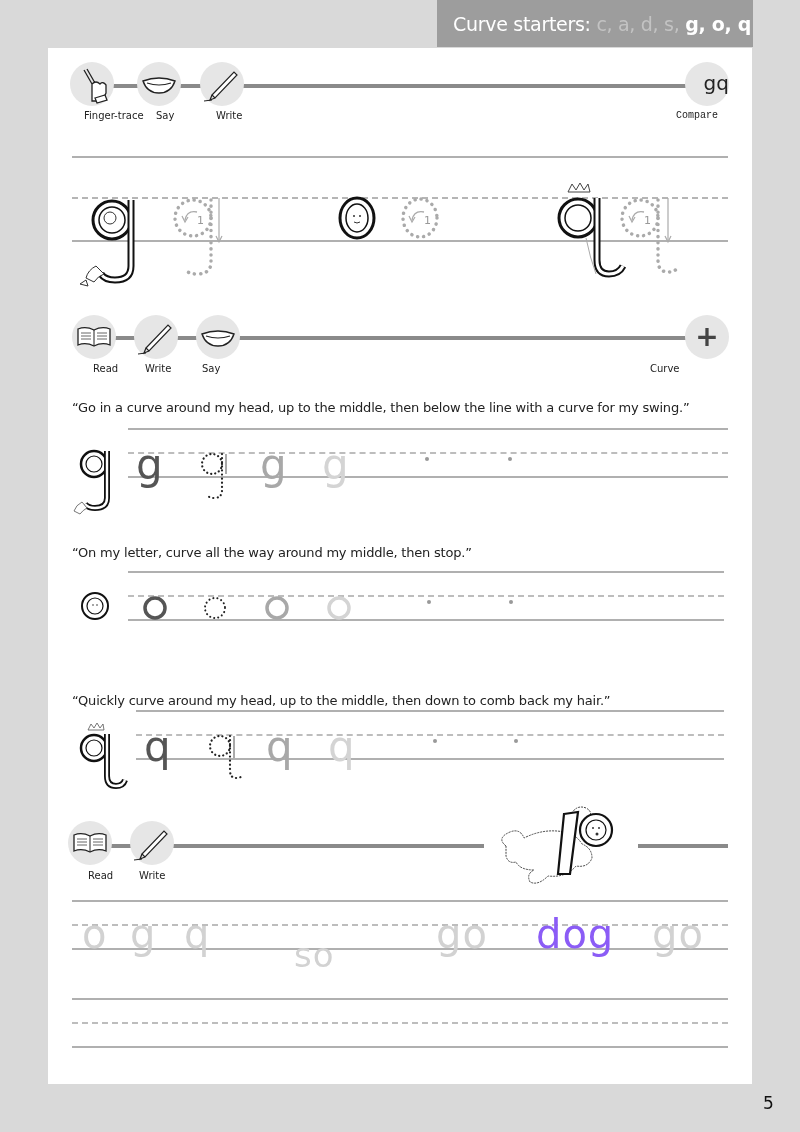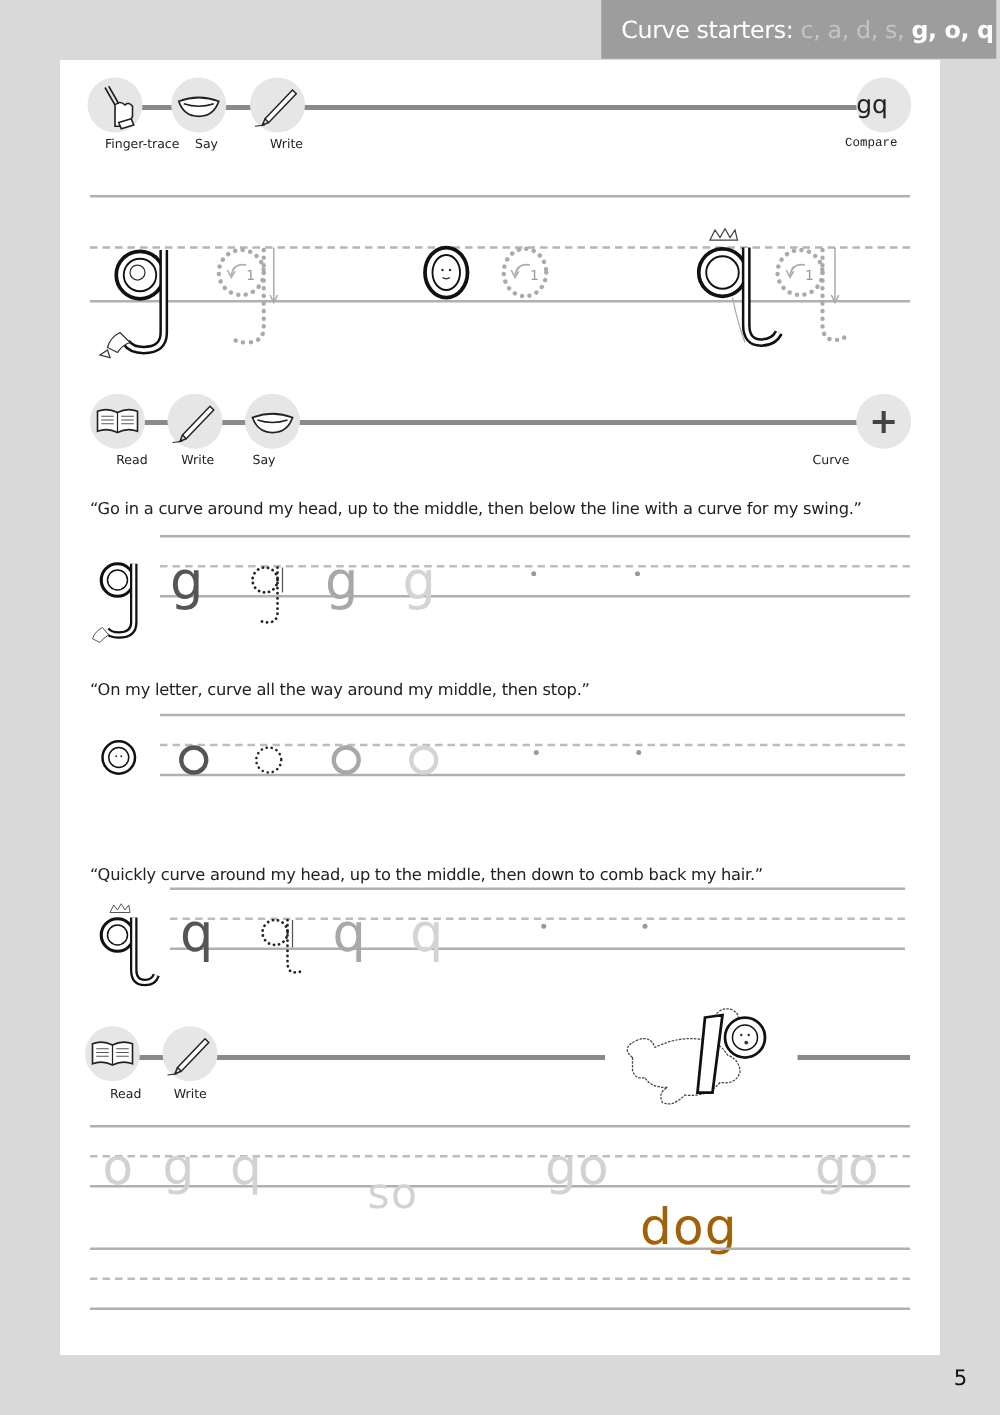--- a/index.html
+++ b/index.html
@@ -1,32 +1,32 @@
 <!DOCTYPE html>
 <html><head>
 <meta charset="utf-8">
 <style>
   html,body{margin:0;padding:0;}
   body{width:800px;height:1132px;background:#d9d9d9;position:relative;overflow:hidden;font-family:"DejaVu Sans",sans-serif;color:#222;}
-  .header-tab{position:absolute;left:437px;top:0;width:316px;height:47px;background:#9d9d9d;color:#fff;font-size:19px;line-height:49px;padding-left:16px;box-sizing:border-box;white-space:nowrap;letter-spacing:-0.3px;margin-left:44px;}
+  .header-tab{position:absolute;left:437px;top:0;width:316px;height:47px;background:#9d9d9d;color:#fff;font-size:19px;line-height:49px;padding-left:16px;box-sizing:border-box;white-space:nowrap;letter-spacing:-0.3px;}
   .header-tab .dim{color:#c3c3c3;}
   .header-tab .bold{font-weight:bold;}
   .card{position:absolute;left:48px;top:48px;width:704px;height:1036px;background:#fff;}
   .page-num{position:absolute;left:763px;top:1093px;font-size:17px;color:#111;}
   .abs{position:absolute;}
   .circ{position:absolute;width:44px;height:44px;border-radius:50%;background:#e6e6e6;}
   .circ svg{position:absolute;left:0;top:0;}
   .bar{position:absolute;height:4px;background:#8a8a8a;}
   .lbl{position:absolute;font-size:10px;color:#222;white-space:nowrap;margin-left:12px;}
   .solid{position:absolute;height:0;border-top:2px solid #b0b0b0;}
   .dash{position:absolute;height:0;border-top:2px dashed #bdbdbd;}
   .quote{position:absolute;font-size:13px;color:#222;white-space:nowrap;letter-spacing:-0.2px;}
   .glyph{position:absolute;font-family:"DejaVu Sans",sans-serif;line-height:1;}
   .dot{position:absolute;width:4px;height:4px;border-radius:50%;background:#999;}
-  .compare-text{position:absolute;left:0;top:0;width:44px;height:44px;line-height:42px;text-align:left;font-size:20px;color:#222;}
+  .compare-text{position:absolute;left:0;top:0;width:44px;height:44px;line-height:42px;text-align:right;font-size:20px;color:#222;}
   .plus{position:absolute;left:0;top:0;width:44px;height:44px;line-height:44px;text-align:center;font-size:28px;font-weight:bold;color:#444;}
 </style>
 </head>
 <body>
 
 <div class="header-tab"><span>Curve starters: </span><span class="dim">c, a, d, s, </span><span class="bold">g, o, q</span></div>
 
 <div class="card">
 
   <div>
@@ -269,21 +269,21 @@
 
   <div>
     <div class="solid" style="left:24px;top:852px;width:656px;"></div>
     <div class="dash" style="left:24px;top:876px;width:656px;"></div>
     <div class="solid" style="left:24px;top:900px;width:656px;"></div>
     <div class="glyph" style="left:34px;top:866px;font-size:40px;color:#d2d2d2;">o</div>
     <div class="glyph" style="left:82px;top:866px;font-size:40px;color:#d2d2d2;">g</div>
     <div class="glyph" style="left:136px;top:866px;font-size:40px;color:#d2d2d2;">q</div>
     <div class="glyph" style="left:246px;top:890px;font-size:34px;color:#d2d2d2;letter-spacing:1px;">so</div>
     <div class="glyph" style="left:388px;top:866px;font-size:40px;color:#d2d2d2;letter-spacing:1px;">go</div>
-    <div class="glyph" style="left:464px;top:866px;font-size:40px;color:#a16207;letter-spacing:1px;margin-top:48px;">dog</div>
+    <div class="glyph" style="left:488px;top:866px;font-size:40px;color:#8b5cf6;letter-spacing:1px;">dog</div>
     <div class="glyph" style="left:604px;top:866px;font-size:40px;color:#d2d2d2;letter-spacing:1px;">go</div>
   </div>
 
   <div>
     <div class="solid" style="left:24px;top:950px;width:656px;"></div>
     <div class="dash" style="left:24px;top:974px;width:656px;"></div>
     <div class="solid" style="left:24px;top:998px;width:656px;"></div>
   </div>
 
 </div>

